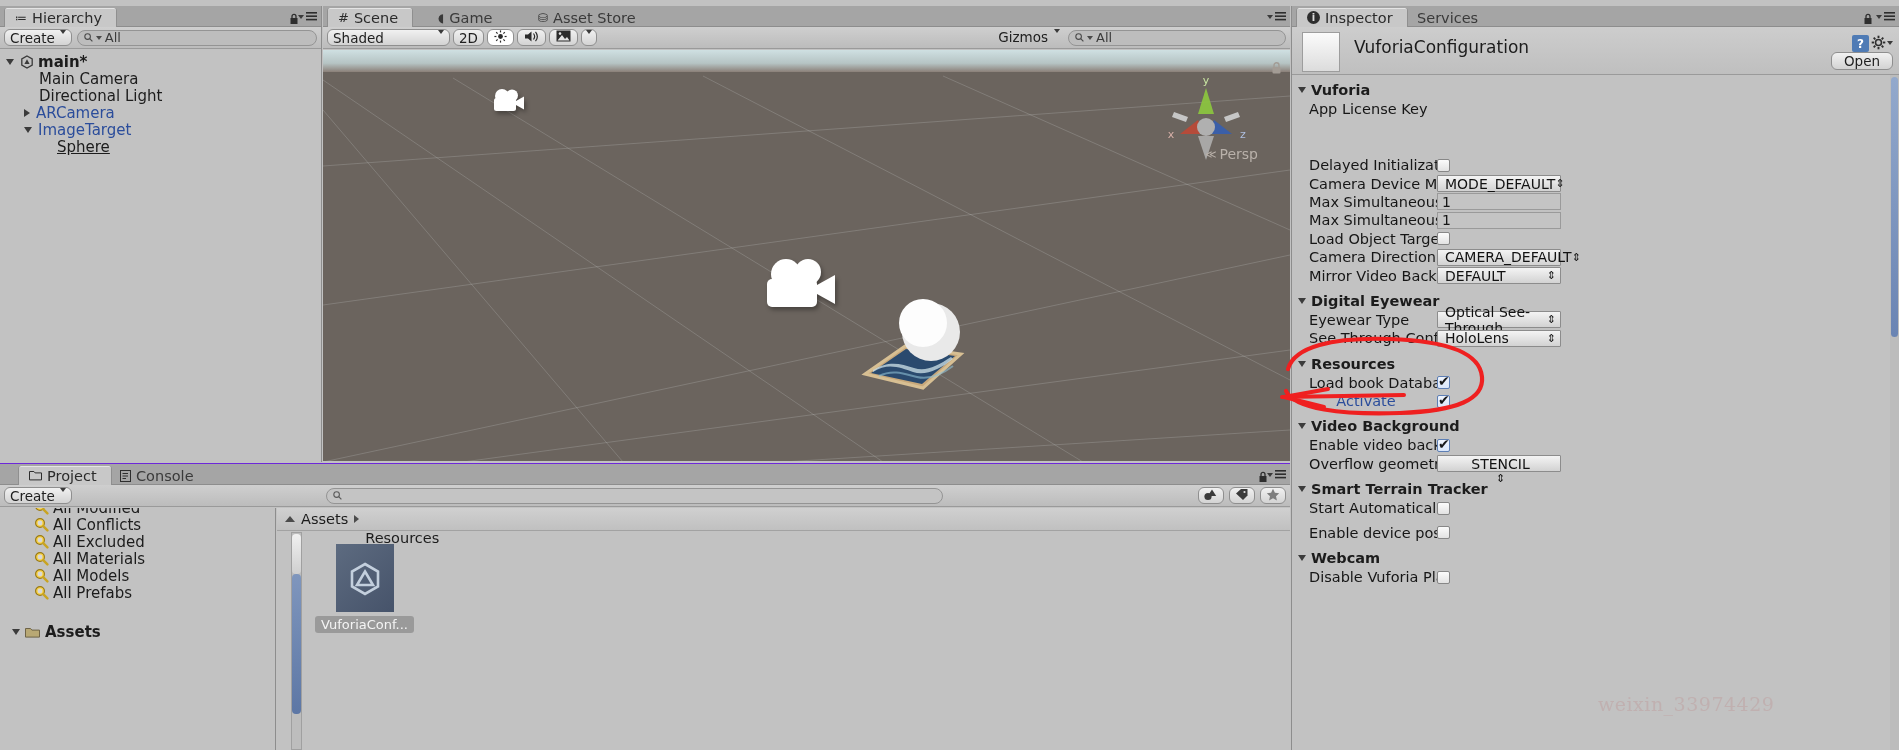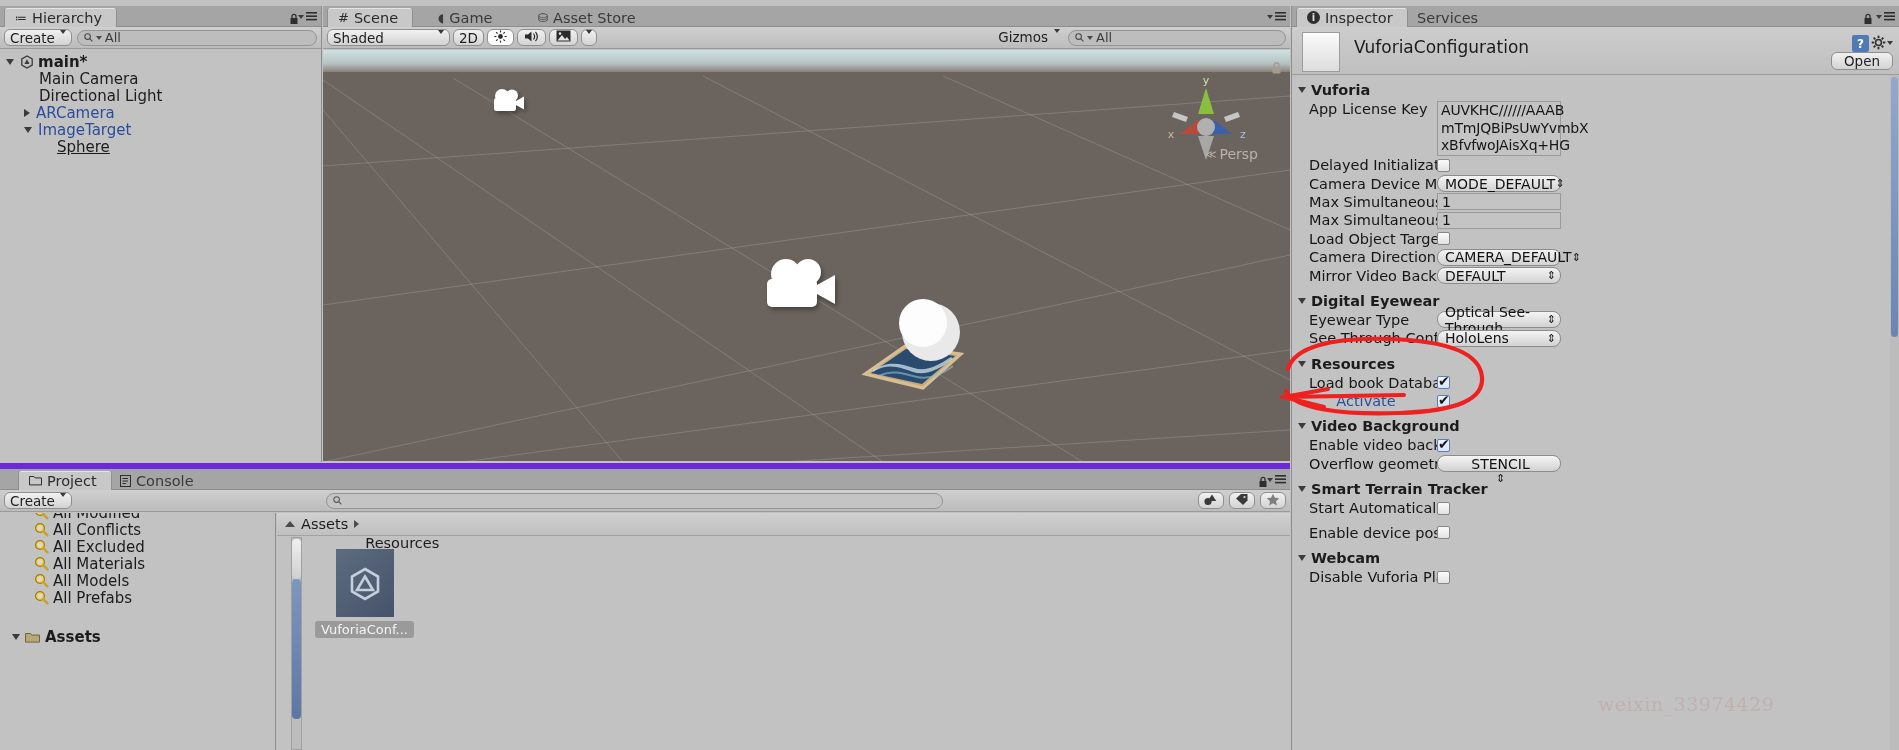--- a/index.html
+++ b/index.html
@@ -46,40 +46,40 @@
   
   #scene { left:323px; top:6px; width:967px; height:456px; background:#c2c2c2; }
   #viewport { position:absolute; left:0; top:44px; right:0; bottom:1px;
               background:#6b645e; overflow:hidden; }
   .horizon { position:absolute; left:0; right:0; top:0; height:22px;
              background:linear-gradient(#cfe0e2,#b6c4c4 60%,#8b8079); }
   .camgizmo { position:absolute; filter:drop-shadow(2px 3px 2px rgba(0,0,0,.32)); }
 
   
   #project { left:0; top:463px; width:1290px; height:287px; background:#c2c2c2;
-             border-top:6px solid #6d28d9; }
+             border-top:1px solid #6d28d9; }
   .prow { height:17px; display:flex; align-items:center; gap:4px;
           padding-left:34px; font-size:15px; }
   .magn { width:15px; height:15px; flex:none; }
 
   
   #inspector { left:1291px; top:6px; width:608px; height:744px; background:#c2c2c2;
                border-left:1px solid #8d8d8d; }
   .insp-row { height:18.4px; display:flex; align-items:center;
               padding-left:17px; font-size:14.5px; color:#161616; }
   .insp-label { width:128px; flex:none; overflow:hidden; white-space:nowrap; }
   .insp-head { height:20px; display:flex; align-items:center; gap:5px;
                padding-left:6px; font-weight:bold; font-size:14.5px; }
   .chk { width:13px; height:13px; background:linear-gradient(#fbfbfb,#e2e2e2);
          border:1px solid #878787; border-radius:2px; position:relative; flex:none; }
   .chk.on { background:linear-gradient(#eff4fc,#d9e6fa); border-color:#5d7fb5; }
   .chk.on::after { content:"✔"; position:absolute; left:0px; top:-4px;
          font-size:14px; color:#17181a; font-weight:bold; }
   .dd { height:17px; background:linear-gradient(#f4f4f4,#d2d2d2);
-        border:1px solid #8c8c8c; border-radius:8px; display:flex;
+        border:1px solid #8c8c8c; border-radius:1px; display:flex;
         align-items:center; justify-content:space-between; padding:0 4px 0 7px;
         font-size:14px; color:#121212; }
   .txtfield { height:17px; background:#c4c4c4; border:1px solid #9a9a9a;
         display:flex; align-items:center; padding:0 4px; font-size:14px; }
   .licbox { background:#c4c4c4; border:1px solid #9a9a9a;
         font-size:14px; line-height:17.5px; padding:0 3px; letter-spacing:-.2px; }
   .objfield { height:17px; background:#c9c9c9; border:1px solid #9a9a9a;
         display:flex; align-items:center; gap:4px; padding:0 4px; font-size:14px; }
 
   #annot { position:absolute; left:1280px; top:325px; width:230px; height:110px;
@@ -526,21 +526,20 @@
     </div>
   </div>
 
   <div id="insp-body" style="padding-top:5px;">
       <div class="insp-head">
         <span class="tri-down"></span>
         <span>Vuforia</span>
       </div>
       <div class="insp-row" style="height: 56px; align-items: flex-start; padding-top: 1px;">
         <span class="insp-label">App License Key</span>
-        <span class="licbox" style="width:124px;"><span>AUVKHC//////AAAB<br>mTmJQBiPsUwYvmbX<br>xBfvfwoJAisXq+HG</span></span>
       </div>
       <div class="insp-row">
         <span class="insp-label">Delayed Initialization</span>
         <span class="chk"></span>
       </div>
       <div class="insp-row">
         <span class="insp-label">Camera Device Mod</span>
         <span class="dd" style="width:124px;">
           <span>MODE_DEFAULT</span>
           <span style="font-size:11px;">⇕</span>

